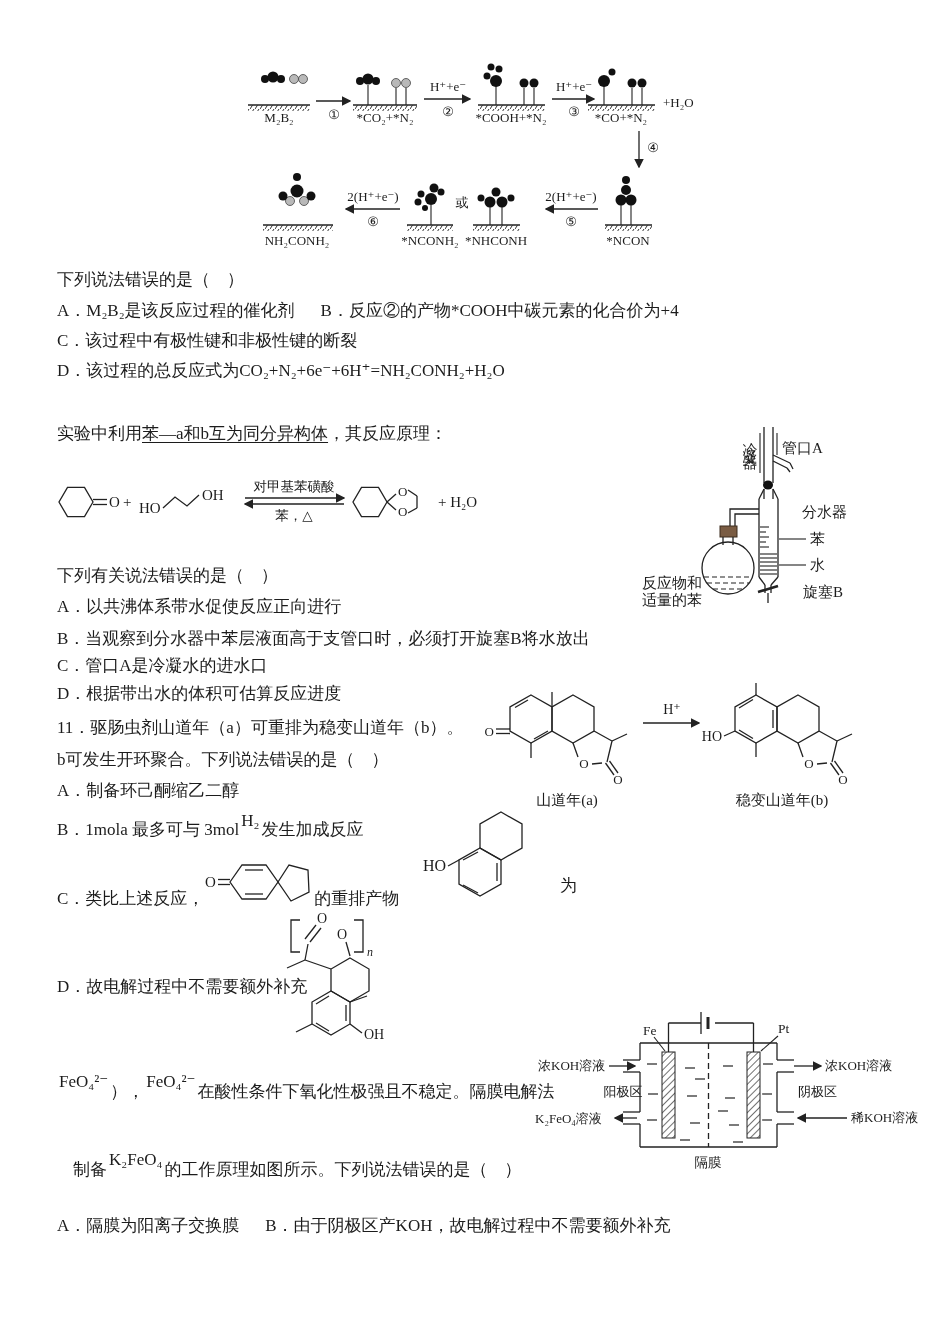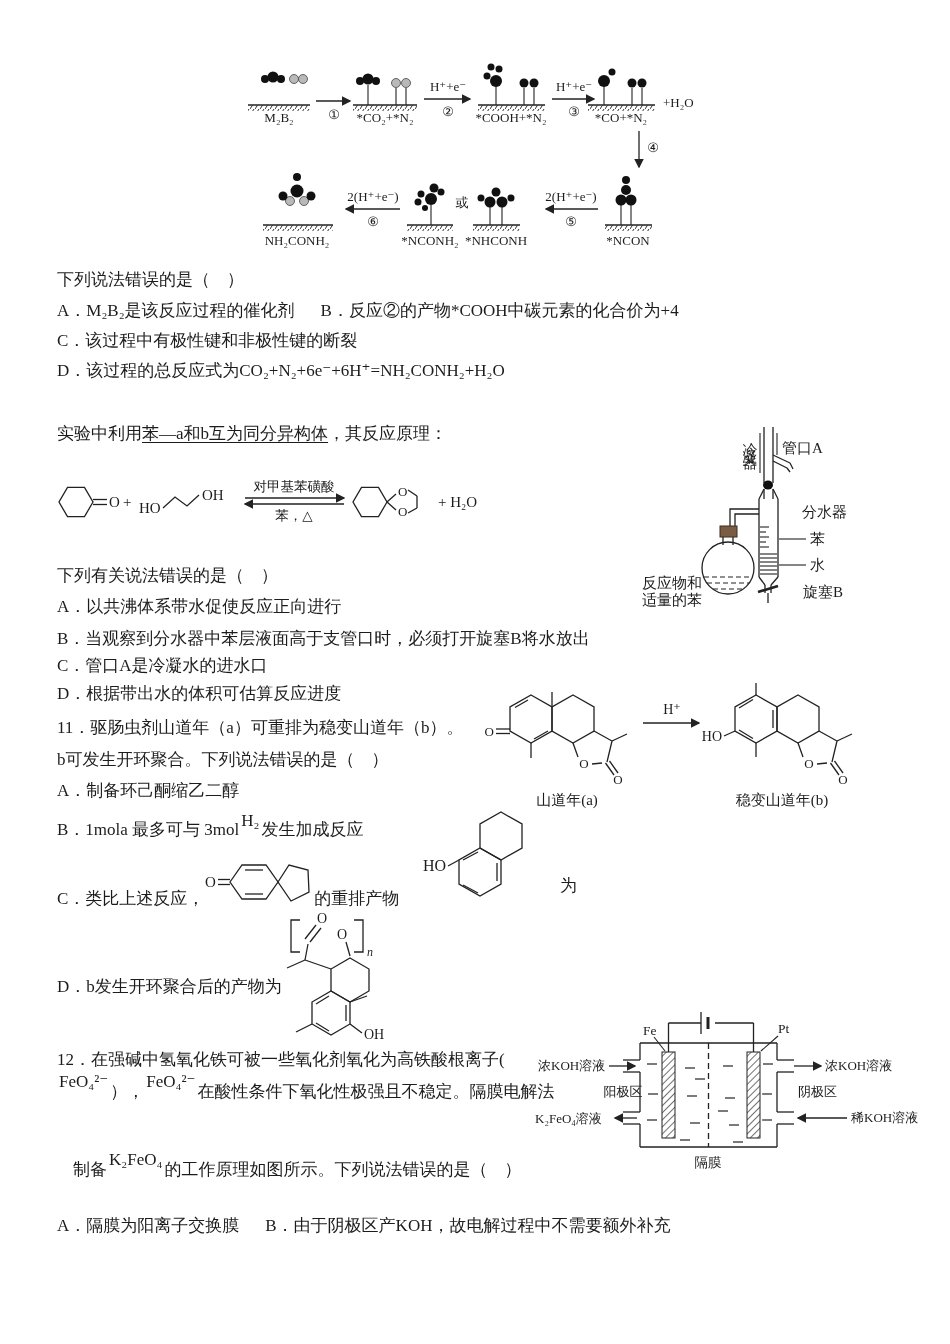--- a/index.html
+++ b/index.html
@@ -351,21 +351,21 @@
       <line class="ln" x1="14" y1="27.5" x2="26" y2="27.5"></line>
         <line class="ln" x1="14" y1="32.5" x2="26" y2="32.5"></line>
       <polygon class="ln" points="26,30 38,13 62,13 74,30 62,47 38,47"></polygon>
       <line class="ln" x1="41" y1="18" x2="59" y2="18"></line>
       <line class="ln" x1="41" y1="42" x2="59" y2="42"></line>
       <polygon class="ln" points="74,30 85,13 104,18 105,40 87,49"></polygon>
     </svg>
     <span>的重排产物</span>
   </div>
 
-  <div class="tl" style="left:57px;top:977px">D．b发生开环聚合后的产物为</div>
+  <div class="tl" style="left:57px;top:977px">D．故电解过程中不需要额外补充</div>
 
   <svg style="left:270px;top:908px" width="180" height="142" viewBox="0 0 180 142">
     <polyline class="ln" points="30,12 21,12 21,44 30,44"></polyline>
     <polyline class="ln" points="84,12 93,12 93,44 84,44"></polyline>
     <text x="97" y="48" font-size="12" font-style="italic">n</text>
     <g>
       <line class="ln" x1="35" y1="31" x2="46" y2="17"></line>
         <line class="ln" x1="40" y1="34" x2="51" y2="20"></line>
       <text x="52" y="15" font-size="14" text-anchor="middle">O</text>
       <text x="72" y="31" font-size="14" text-anchor="middle">O</text>
@@ -378,21 +378,20 @@
       <line class="ln" x1="76" y1="97" x2="76" y2="113"></line>
       <line class="ln" x1="59" y1="123" x2="46" y2="115"></line>
       <line class="ln" x1="46" y1="96" x2="59" y2="88"></line>
       <line class="ln" x1="80" y1="116" x2="92" y2="125"></line>
       <text x="94" y="131" font-size="14">OH</text>
       <line class="ln" x1="80" y1="94" x2="97" y2="88"></line>
       <line class="ln" x1="42" y1="116" x2="26" y2="124"></line>
     </g>
   </svg>
 
-  <div class="tl" style="left:57px;top:1050px">12．在强碱中氢氧化铁可被一些氧化剂氧化为高铁酸根离子(</div>
   <div class="tl" style="left:57px;top:1082px">
     <span class="raise" style="top:-10px">FeO₄²⁻</span><span>），</span><span class="raise" style="top:-10px">FeO₄²⁻</span><span>在酸性条件下氧化性极强且不稳定。隔膜电解法</span>
   </div>
   <div class="tl" style="left:73px;top:1160px">
     <span>制备</span><span class="raise" style="top:-10px">K₂FeO₄</span><span>的工作原理如图所示。下列说法错误的是（　）</span>
   </div>
 
   <svg style="left:535px;top:1006px" width="415" height="170" viewBox="0 0 415 170">
     <g>
       <line class="ln" x1="133.5" y1="17" x2="166" y2="17"></line>

